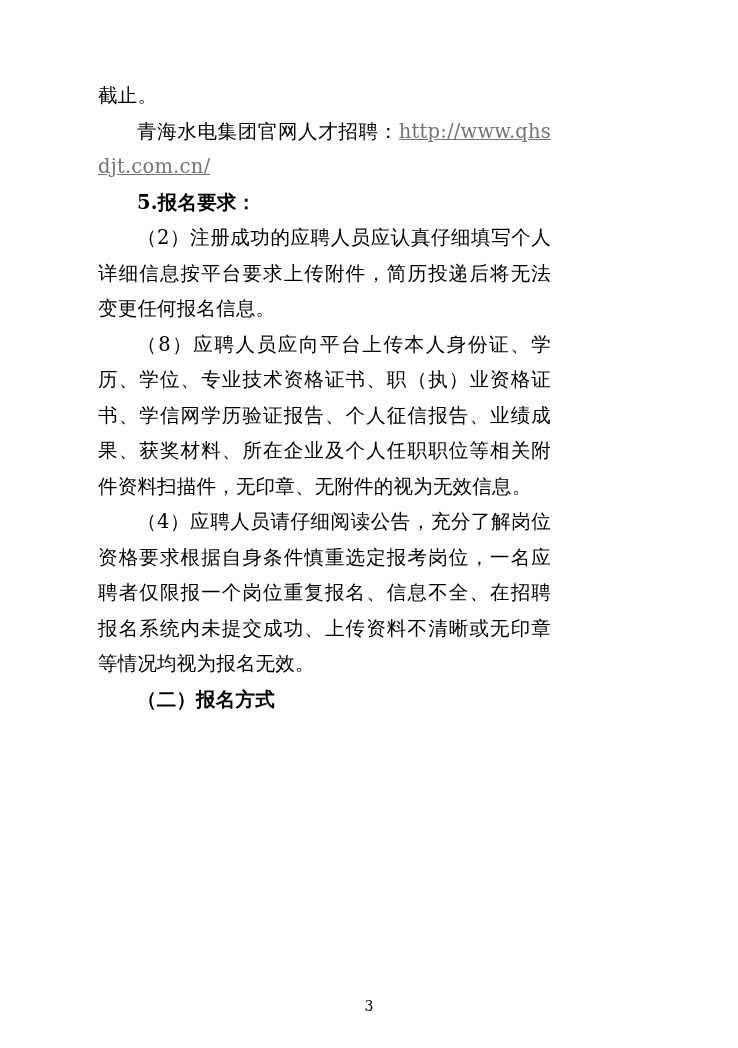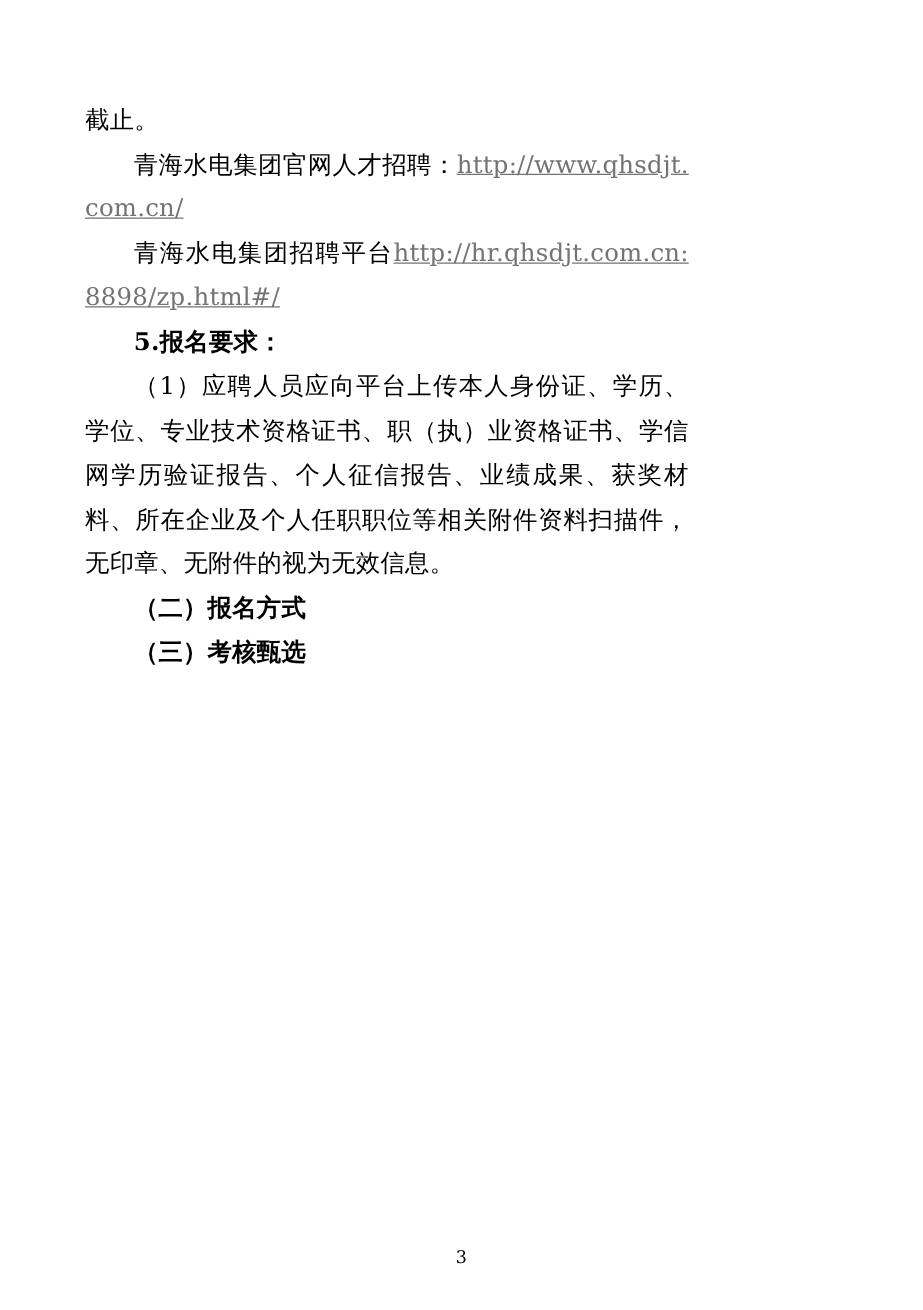--- a/index.html
+++ b/index.html
@@ -15,21 +15,21 @@
     position: relative;
     overflow: hidden;
   }
   .page {
     position: absolute;
     left: 0;
     top: 0;
     width: 613px;
     height: 1048px;
     box-sizing: border-box;
-    padding: 78px 62px 0 68px;
+    padding: 78px 62px 0 98px;
   }
   .doc-body {
     font-size: 19.5px;
     line-height: 35.5px;
     text-align: justify;
     text-justify: inter-ideograph;
     letter-spacing: 0.2px;
   }
   p {
     margin: 0;
@@ -68,30 +68,30 @@
 <body>
 
 <div class="page">
   <div class="doc-body">
 
     <p class="plain">截止。</p>
 
 
     <p class="link-line"><span>青海水电集团官网人才招聘：</span><span class="link">http://www.qhsdjt.com.cn/</span></p>
 
-    <p class="link-line"><span>青海水电集团招聘平台</span><span class="link">http://hr.qhsdjt.com.cn:8898/zp.html#/</span></p>
 
     <p class="heading-line">5.报名要求：</p>
 
 
+    <p class="indent2">（2）注册成功的应聘人员应认真仔细填写个人详细信息按平台要求上传附件，简历投递后将无法变更任何报名信息。</p>
 
-    <p class="indent2">（1）应聘人员应向平台上传本人身份证、学历、学位、专业技术资格证书、职（执）业资格证书、学信网学历验证报告、个人征信报告、业绩成果、获奖材料、所在企业及个人任职职位等相关附件资料扫描件，无印章、无附件的视为无效信息。</p>
+    <p class="indent2">（8）应聘人员应向平台上传本人身份证、学历、学位、专业技术资格证书、职（执）业资格证书、学信网学历验证报告、个人征信报告、业绩成果、获奖材料、所在企业及个人任职职位等相关附件资料扫描件，无印章、无附件的视为无效信息。</p>
 
+    <p class="indent2">（4）应聘人员请仔细阅读公告，充分了解岗位资格要求根据自身条件慎重选定报考岗位，一名应聘者仅限报一个岗位重复报名、信息不全、在招聘报名系统内未提交成功、上传资料不清晰或无印章等情况均视为报名无效。</p>
 
     <p class="heading-line">（二）报名方式</p>
 
 
-    <p class="heading-line">（三）考核甄选</p>
 
   </div>
 </div>
 
 <div class="page-number">3</div>
 
 </body></html>

